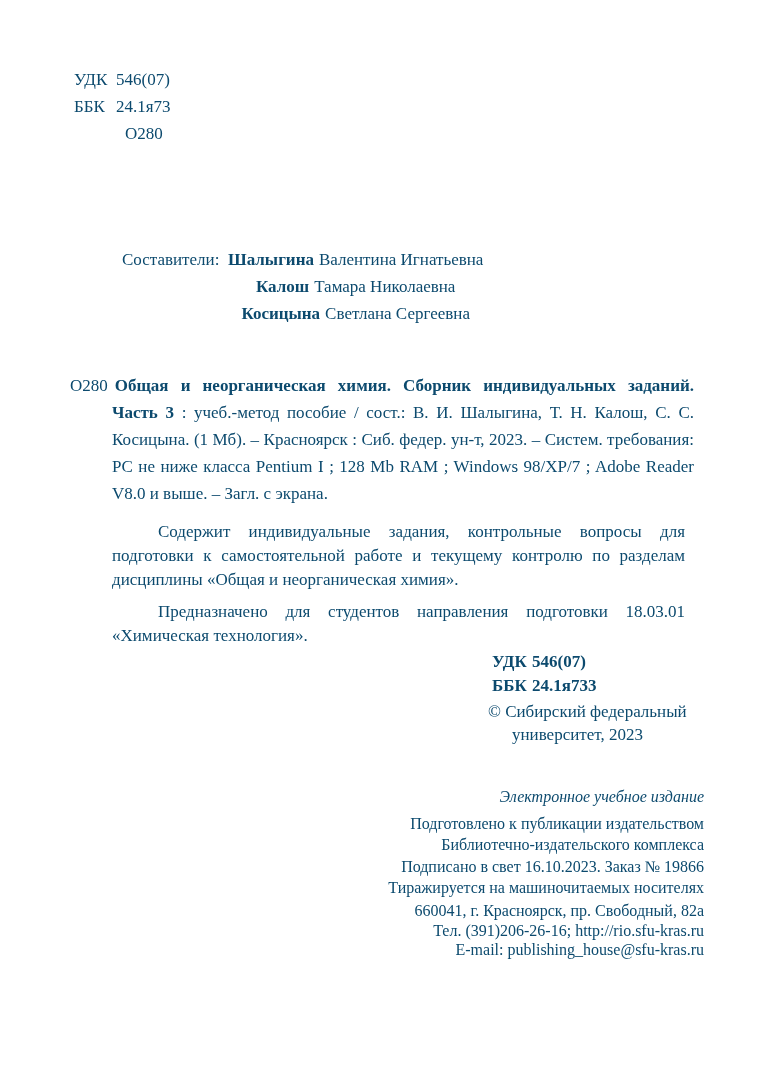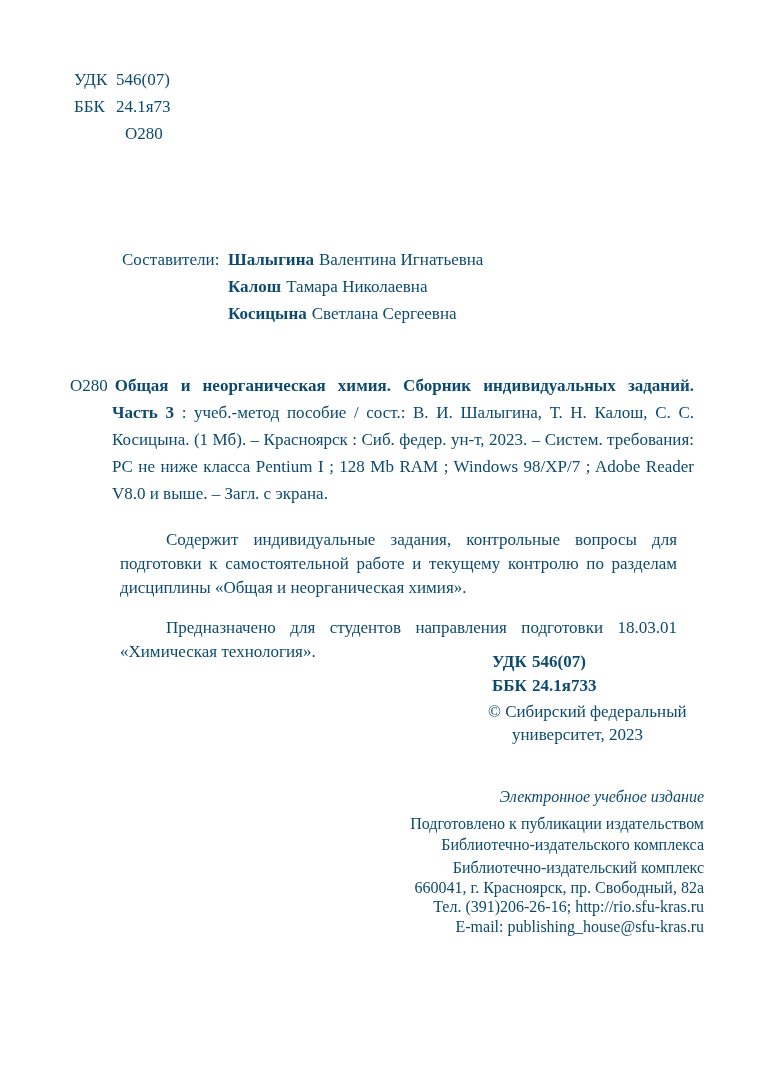--- a/index.html
+++ b/index.html
@@ -28,21 +28,21 @@
   .code-label { display: inline-block; width: 42px; }
   .author-sign-line { padding-left: 51px; }
 
   
   .compilers {
     position: absolute;
     left: 122px;
     top: 246px;
     line-height: 27px;
   }
-  .compiler-row { display: flex; }
+  .compiler-row { display: flex; justify-content: center; }
   .compiler-label { display: inline-block; width: 106px; flex: 0 0 106px; }
   .compiler-surname { font-weight: bold; }
   .compiler-rest { margin-left: 5px; margin-top: 8px; }
 
   
   .catalog {
     position: absolute;
     left: 70px;
     top: 372px;
     width: 624px;
@@ -58,21 +58,21 @@
   .catalog-title { font-weight: bold; }
 
   
   .annotation {
     position: absolute;
     left: 104px;
     top: 512px;
     width: 589px;
   }
   .annotation p {
-    margin: 16px;
+    margin: 8px;
     text-indent: 46px;
     text-align: justify;
     line-height: 24px;
   }
 
   
   .right-codes {
     position: absolute;
     left: 492px;
     top: 650px;
@@ -167,21 +167,24 @@
     <div>© Сибирский федеральный</div>
     <div class="copyright-line2">университет, 2023</div>
   </div>
 
   <div class="colophon">
     <div class="edition-type">Электронное учебное издание</div>
     <div class="group">
       <div>Подготовлено к публикации издательством</div>
       <div>Библиотечно-издательского комплекса</div>
     </div>
+    <div class="group">
+      <div>Подписано в свет 16.10.2023. Заказ № 19866</div>
+      <div>Тиражируется на машиночитаемых носителях</div>
+    </div>
     <div class="address-group">
-      <div>Библиотечно-издательский комплекс</div>
       <div>660041, г. Красноярск, пр. Свободный, 82а</div>
       <div>Тел. (391)206-26-16; http://rio.sfu-kras.ru</div>
       <div>E-mail: publishing_house@sfu-kras.ru</div>
     </div>
   </div>
 
 </div>
 
 </body></html>

